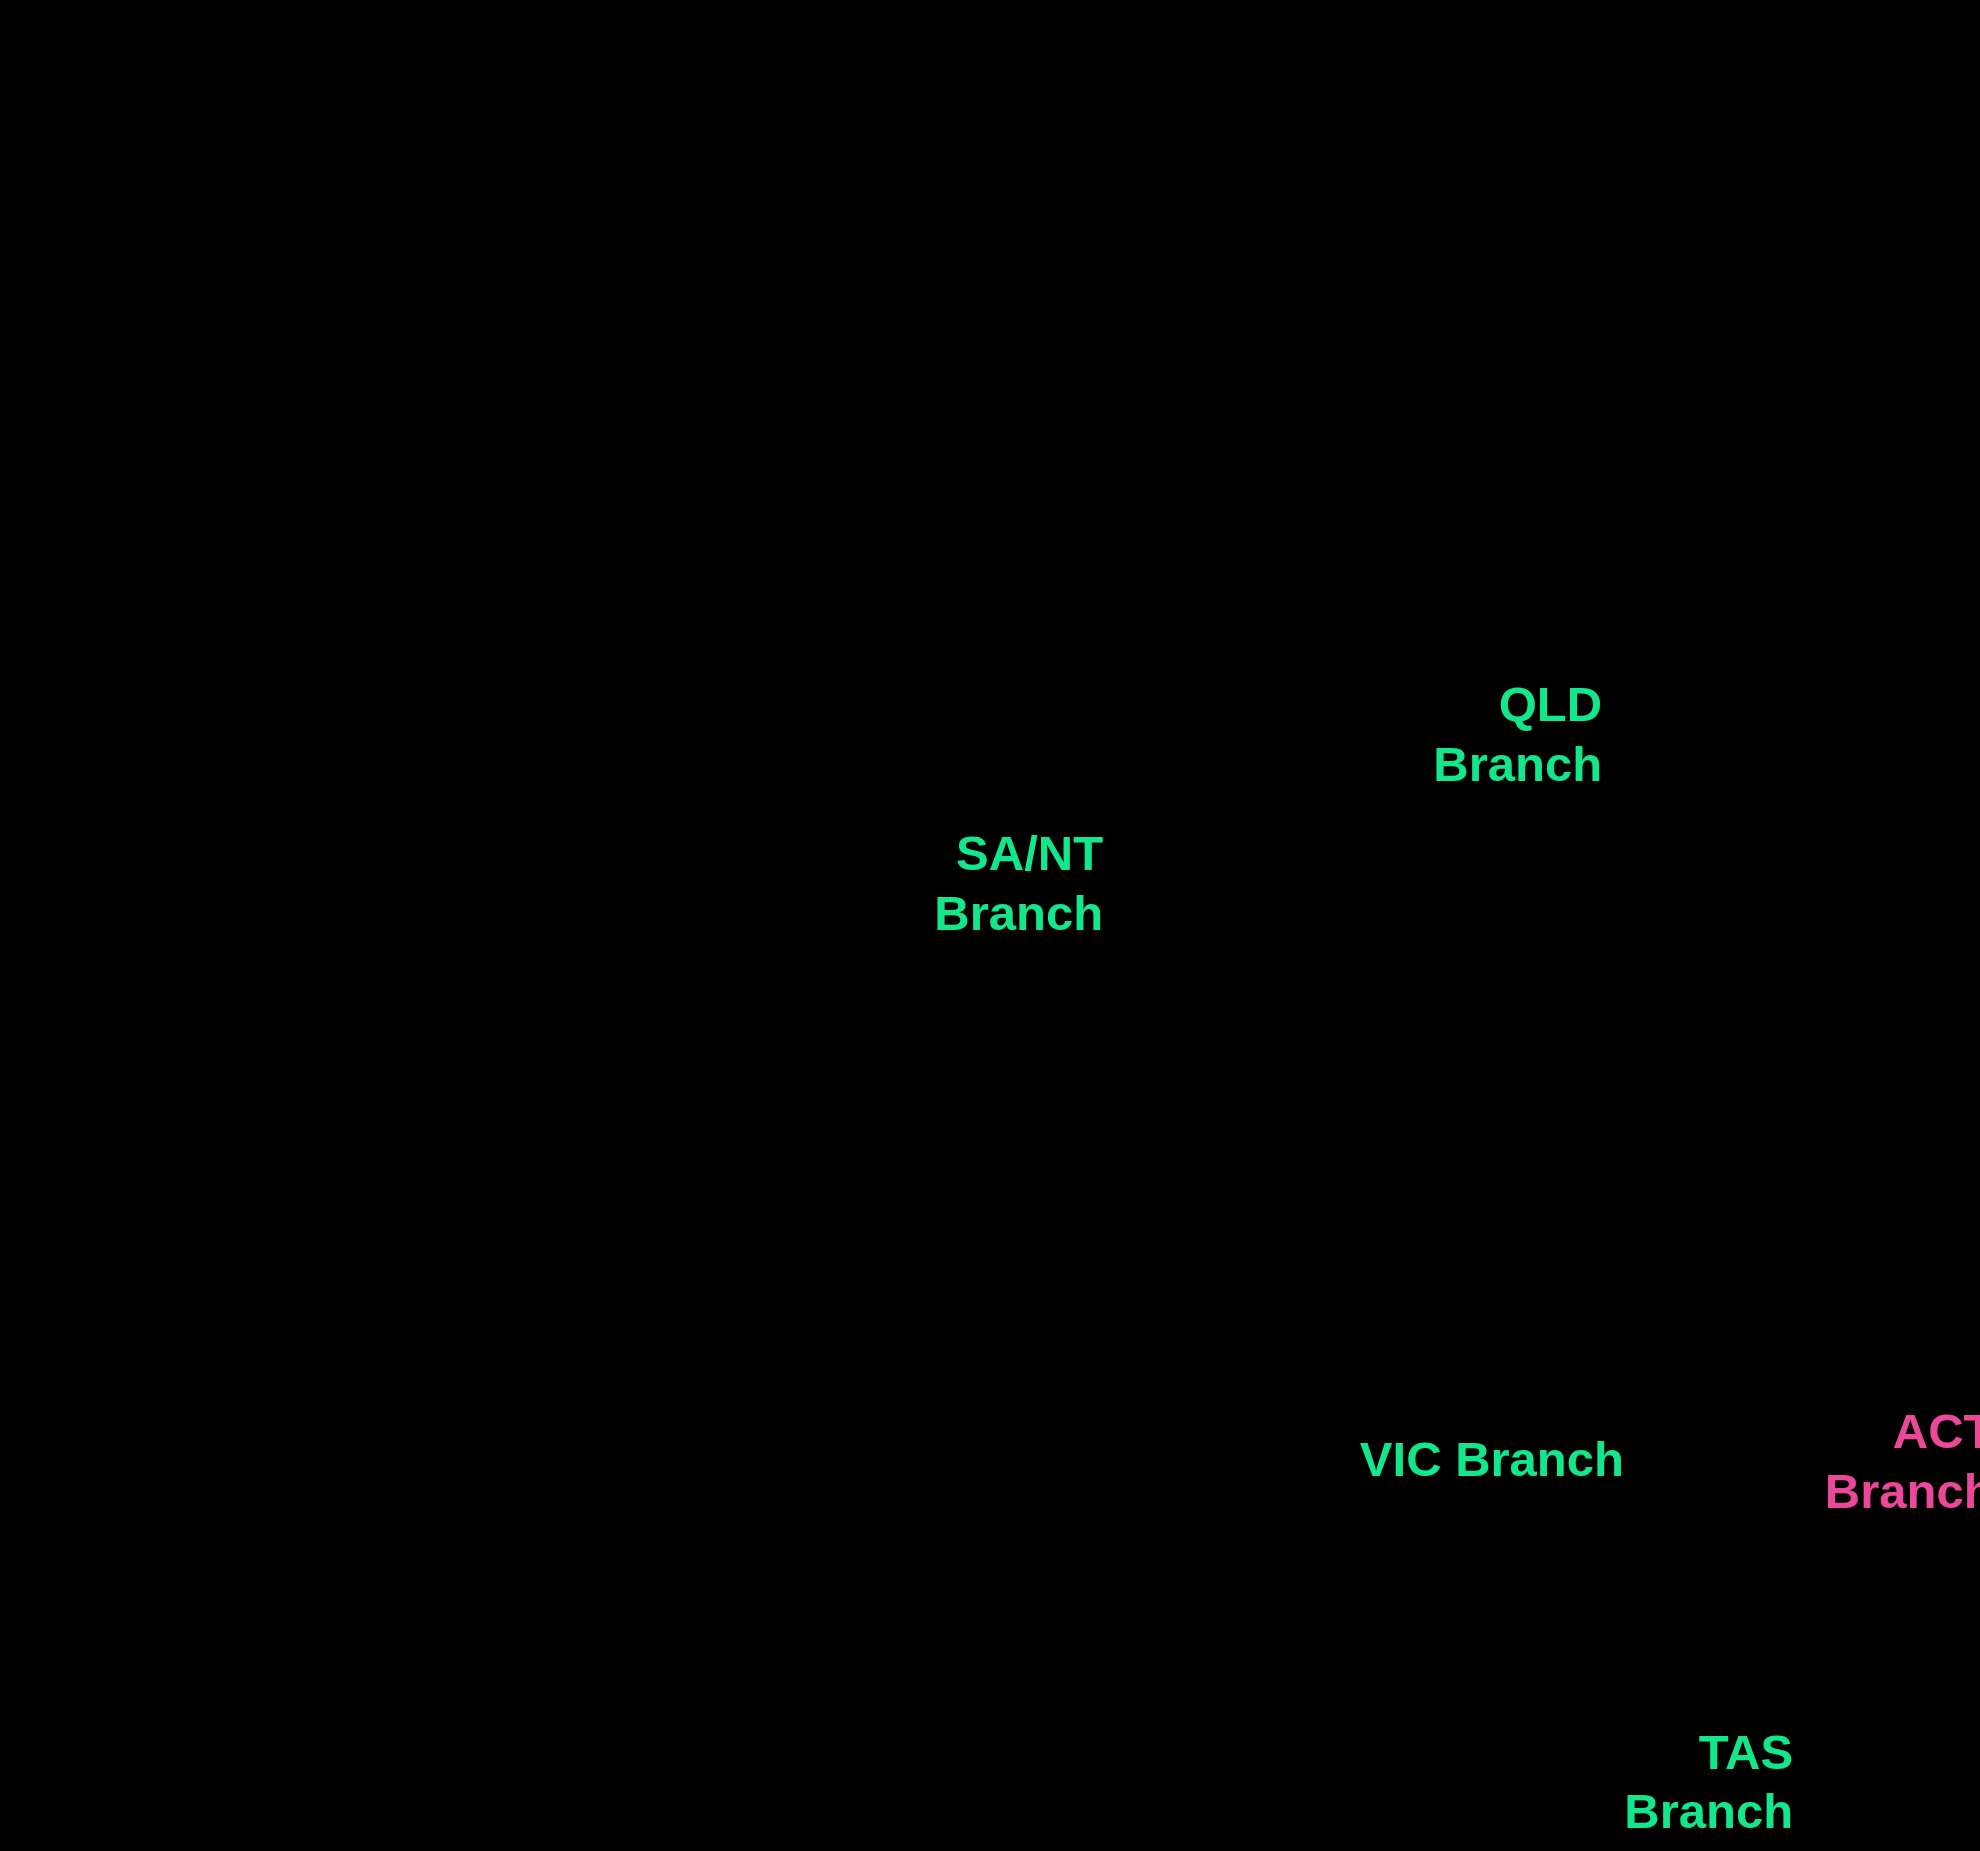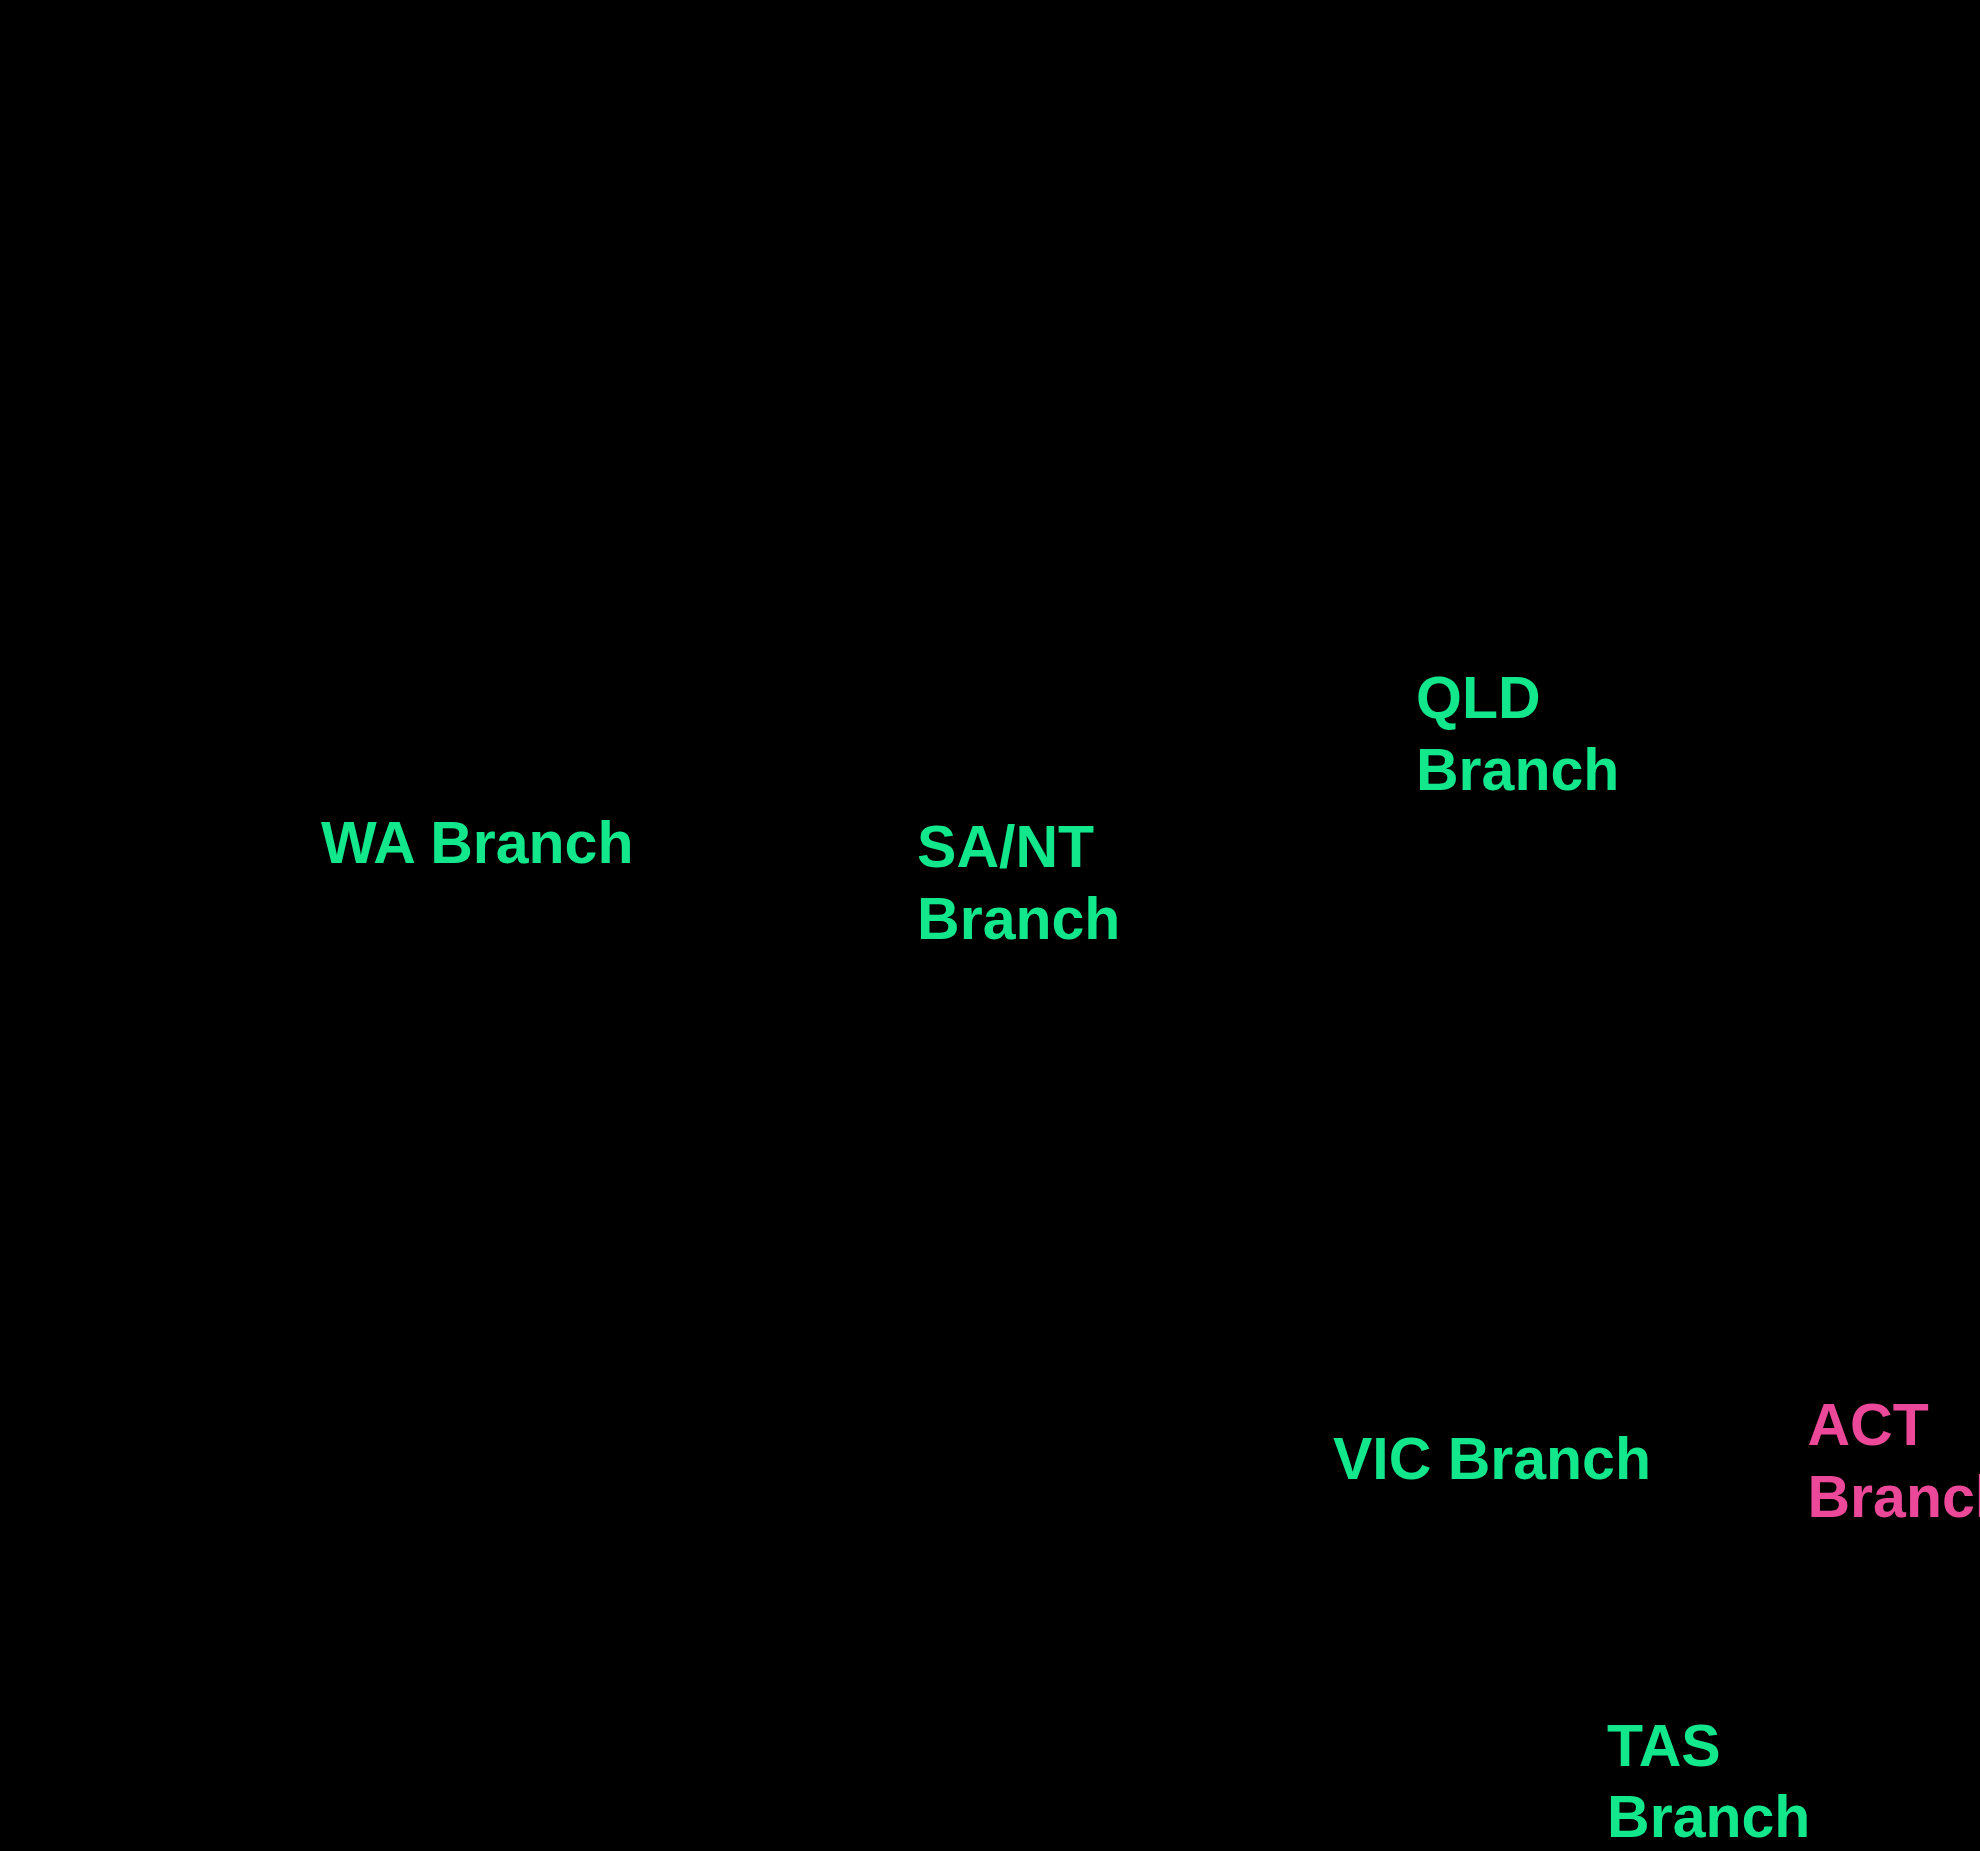--- a/index.html
+++ b/index.html
@@ -12,32 +12,31 @@
     width: 1980px;
     height: 1851px;
     background: #000000;
     overflow: hidden;
     font-family: "Liberation Sans", sans-serif;
   }
   .branch-label {
     position: absolute;
     transform: translate(-50%, -50%);
     font-weight: 700;
-    font-size: 59px;
+    font-size: 49px;
     line-height: 1.22;
-    text-align: left;
+    text-align: right;
     white-space: pre-line;
     letter-spacing: 0;
   }
 </style>
 </head>
 <body>
 
 <div class="map-canvas" style="background: rgb(0, 0, 0); width: 1980px; height: 1851px;">
-  <div class="branch-label" style="left: 24.1%; top: 45.6%; color: rgb(18, 231, 140);">WA Branch</div>
   <div class="branch-label" style="left: 51.45%; top: 45.6%; color: rgb(18, 231, 140); margin-top: 40px;">SA/NT
 Branch</div>
   <div class="branch-label" style="left: 76.65%; top: 39.7%; color: rgb(18, 231, 140);">QLD
 Branch</div>
   <div class="branch-label" style="left: 75.35%; top: 78.9%; color: rgb(18, 231, 140);">VIC Branch</div>
   <div class="branch-label" style="left: 94.2%; top: 79%; color: #ec4899; margin-left: 44px;">ACT
 Branch</div>
   <div class="branch-label" style="left: 86.3%; top: 96.3%; color: rgb(18, 231, 140);">TAS
 Branch</div>
 </div>

